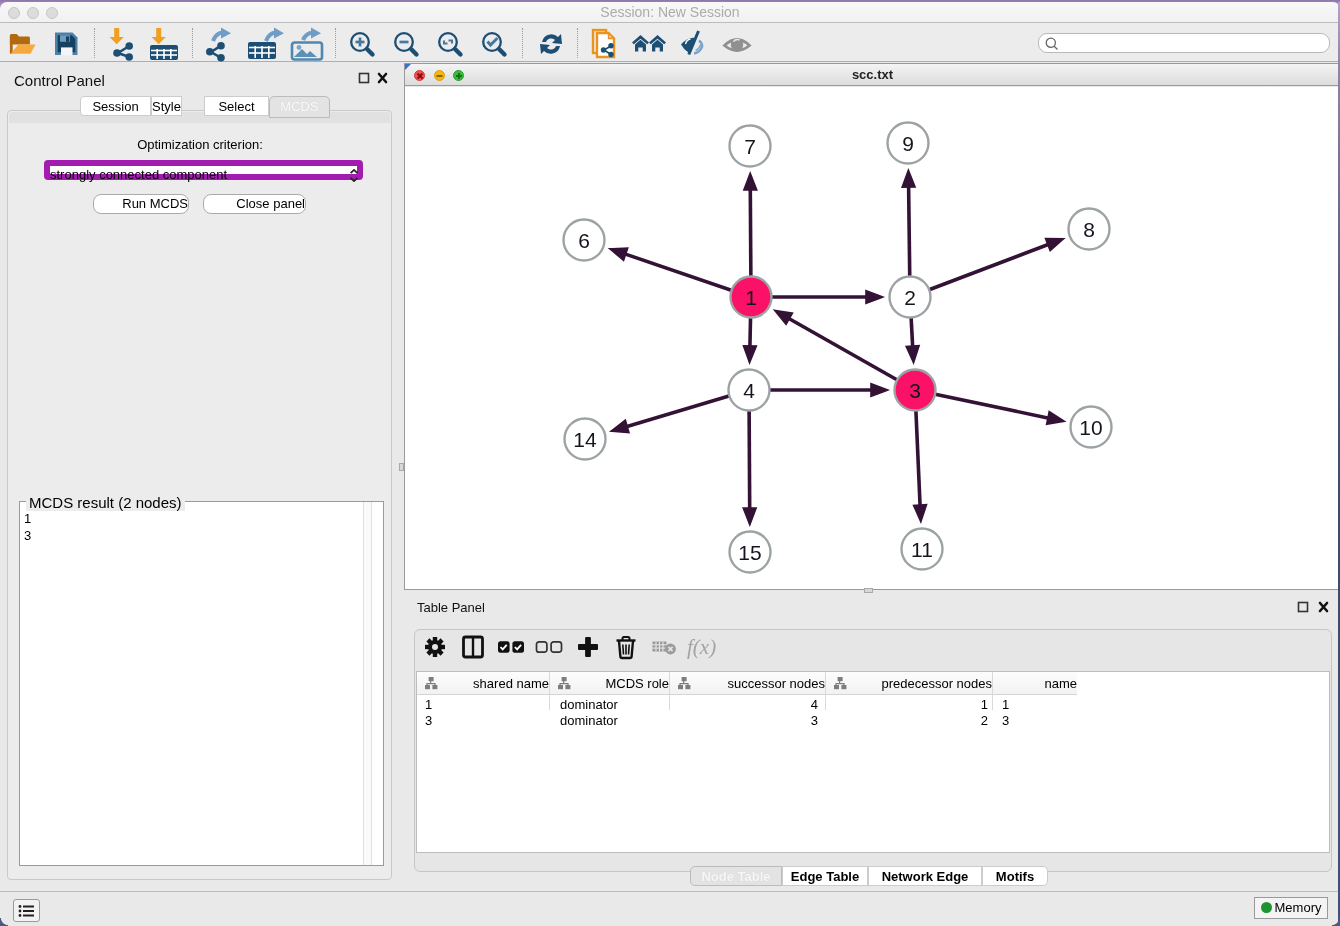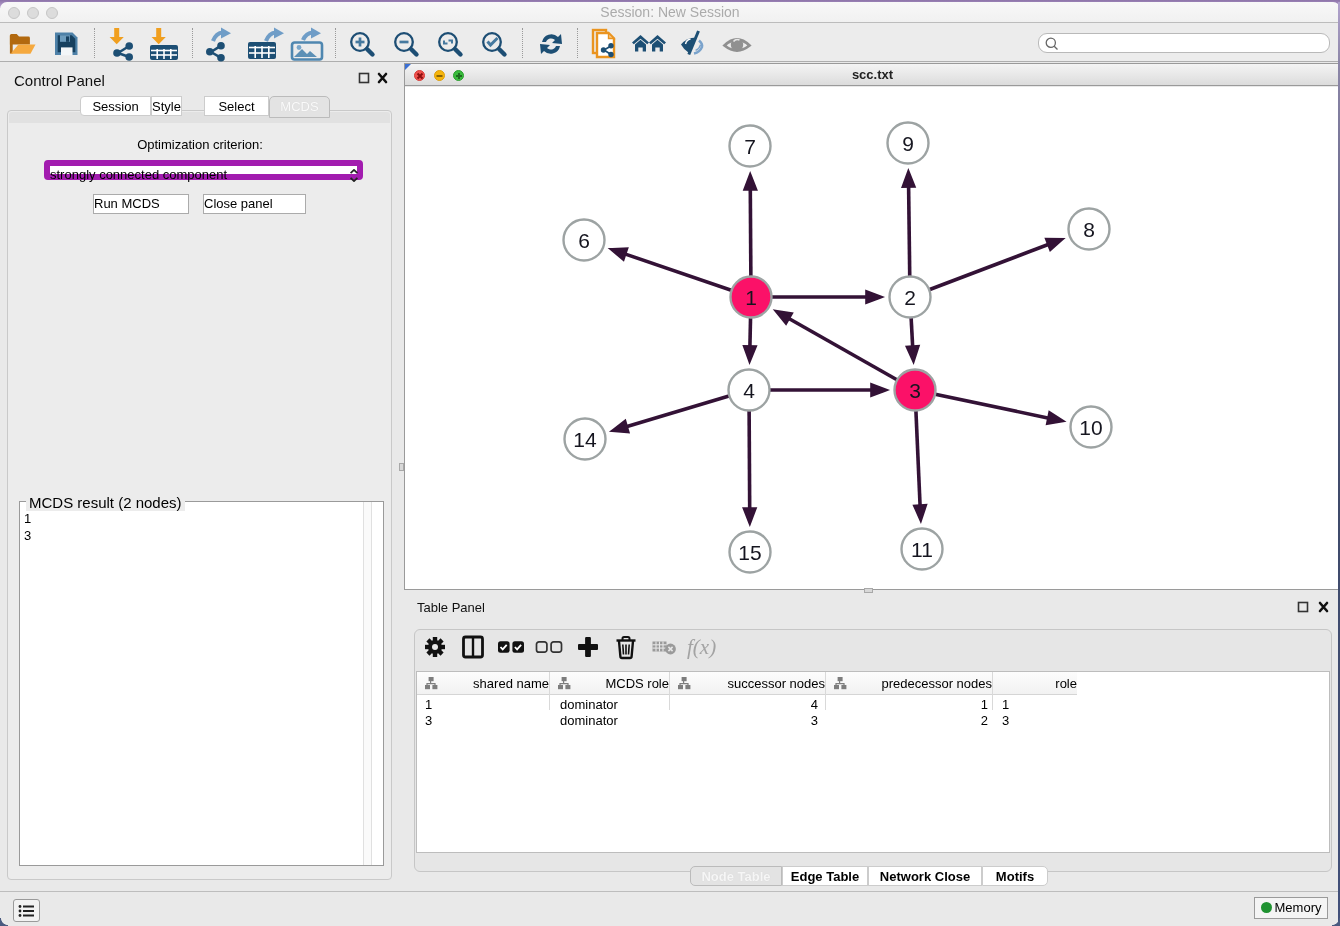--- a/index.html
+++ b/index.html
@@ -10,21 +10,21 @@
 .sep{position:absolute;top:28px;height:30px;width:1px;border-left:1px dotted #9a9a9a}
 #search{position:absolute;left:1038px;top:33px;width:292px;height:20px;background:#fff;border:1px solid #b9b9b9;border-radius:9px}
 
 #cp-title{position:absolute;left:14px;top:72px;font-size:15px;color:#111}
 #cp-tabs{position:absolute;left:80px;top:96px;height:20px;font-size:13px;z-index:3}
 .tab{position:absolute;top:0;height:20px;background:#fff;border:1px solid #ccc;color:#000;text-align:center;line-height:19px}
 #cp-content{position:absolute;left:7px;top:110px;width:385px;height:770px;background:#ececec;border:1px solid #c9c9c9;border-radius:4px}
 #cp-content .top{position:absolute;left:1px;top:1px;right:1px;height:11px;background:#e1e1e1;border-radius:3px 3px 0 0}
 #optlabel{position:absolute;left:0;top:137px;width:400px;text-align:center;font-size:13px;color:#000}
 #dropdown{position:absolute;left:44px;top:160px;width:319px;height:20px;background:#fff;border:6px solid #a21caf;border-radius:4px;font-size:13px;line-height:18px;padding-left:0;color:#000}
-.btn{position:absolute;height:20px;background:#fff;border:1px solid #ababab;border-radius:0;font-size:13px;text-align:left;line-height:18px;color:#000}
+.btn{position:absolute;height:20px;background:#fff;border:1px solid #ababab;border-radius:8px;font-size:13px;text-align:right;line-height:18px;color:#000}
 #fieldset{position:absolute;left:19px;top:501px;width:365px;height:365px;background:#fff;border:1px solid #9a9a9a}
 #fslegend{position:absolute;left:26px;top:494px;background:#ececec;font-size:15px;padding:0 3px;color:#000}
 #fstext{position:absolute;left:24px;top:511px;font-size:13px;line-height:16.5px;color:#000}
 #fsscroll{position:absolute;left:363px;top:502px;width:9px;height:363px;border-left:1px solid #e0e0e0;border-right:1px solid #e0e0e0;background:#fafafa}
 
 #netwin{position:absolute;left:404px;top:63px;width:936px;height:527px;border:1px solid #9a9a9a;border-right:none}
 #nettitle{position:absolute;left:0;top:0;width:935px;height:22px;background:linear-gradient(#f4f4f4,#dcdcdc);border-bottom:1px solid #9a9a9a}
 #netname{position:absolute;left:0;top:4px;width:935px;text-align:center;font-size:13px;font-weight:bold;color:#222}
 #canvas{position:absolute;left:0;top:25px;width:935px;height:502px;background:#fff}
 .tl2{position:absolute;top:6px;width:11px;height:11px;border-radius:50%}
@@ -373,21 +373,21 @@
     </g>
 
 <text x="273" y="25" font-family="Liberation Serif" font-style="italic" font-size="21" fill="#a3a3a3">f(x)</text>
 </svg>
 <div id="tp-table"></div>
 <div id="tp-header">
  <div class="hcol" style="left:0;width:133px">shared name</div>
  <div class="hcol" style="left:133px;width:120px">MCDS role</div>
  <div class="hcol" style="left:253px;width:156px">successor nodes</div>
  <div class="hcol" style="left:409px;width:167px">predecessor nodes</div>
- <div class="hcol" style="left:576px;width:84px;border-right:none">role</div>
+ <div class="hcol" style="left:576px;width:84px;border-right:none">name</div>
 </div>
 <svg style="left:417px;top:672px" width="660" height="23">
 <g fill="#7d7d7d">
       <g transform="translate(8,5)">
         <rect x="3.6" y="0" width="5" height="4.2"></rect>
         <rect x="0" y="8" width="5" height="4.2"></rect>
         <rect x="7.4" y="8" width="5" height="4.2"></rect>
         <path d="M5.6,4 v2.2 M2,8 v-1.3 h8 v1.3 M5.6,6.2 h0" stroke="#7d7d7d" stroke-width="1.2" fill="none"></path>
       </g>
 <g transform="translate(141,5)">
@@ -416,21 +416,21 @@
 <div class="trow" style="left:970px;top:697px;width:18px;text-align:right">1</div>
 <div class="trow" style="left:1002px;top:697px">1</div>
 <div class="trow" style="left:425px;top:713px">3</div>
 <div class="trow" style="left:560px;top:713px">dominator</div>
 <div class="trow" style="left:800px;top:713px;width:18px;text-align:right">3</div>
 <div class="trow" style="left:970px;top:713px;width:18px;text-align:right">2</div>
 <div class="trow" style="left:1002px;top:713px">3</div>
 <div id="tp-tabs">
  <div class="tab" style="left:0;width:92px;background:#e3e3e3;border-color:#bbb;color:#f6f6f6;border-radius:5px 0 0 5px;text-shadow:0 0 1px #cfcfcf">Node Table</div>
  <div class="tab" style="left:92px;width:86px">Edge Table</div>
- <div class="tab" style="left:178px;width:114px">Network Close</div>
+ <div class="tab" style="left:178px;width:114px">Network Edge</div>
  <div class="tab" style="left:292px;width:66px;border-radius:0 5px 5px 0">Motifs</div>
 </div>
 <div id="statusbar"></div>
 <div style="position:absolute;left:399px;top:463px;width:5px;height:8px;background:#d8d8d8;border:1px solid #a8a8a8"></div>
 <div style="position:absolute;left:864px;top:588px;width:9px;height:5px;background:#d8d8d8;border:1px solid #a8a8a8"></div>
 <div id="listbtn">
     <svg style="left:4px;top:4px" width="18" height="14" viewBox="0 0 18 14">
       <circle cx="2" cy="2.5" r="1.4" fill="#222"></circle>
       <circle cx="2" cy="7" r="1.4" fill="#222"></circle>
       <circle cx="2" cy="11.5" r="1.4" fill="#222"></circle>

